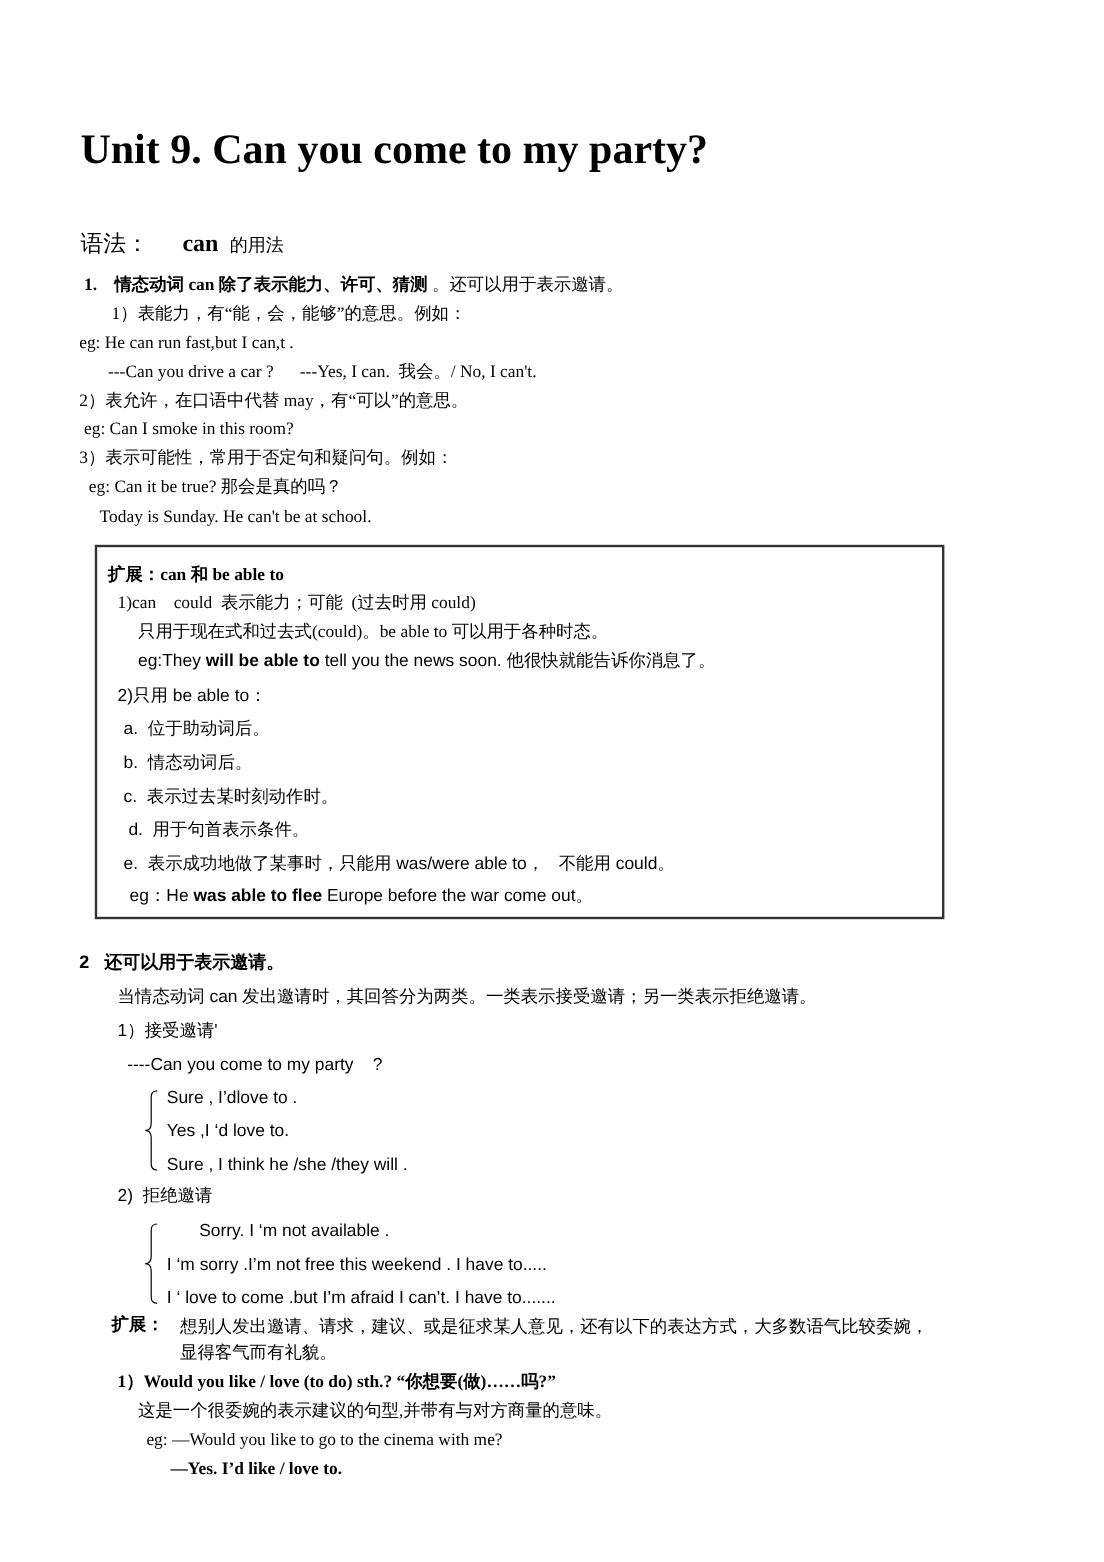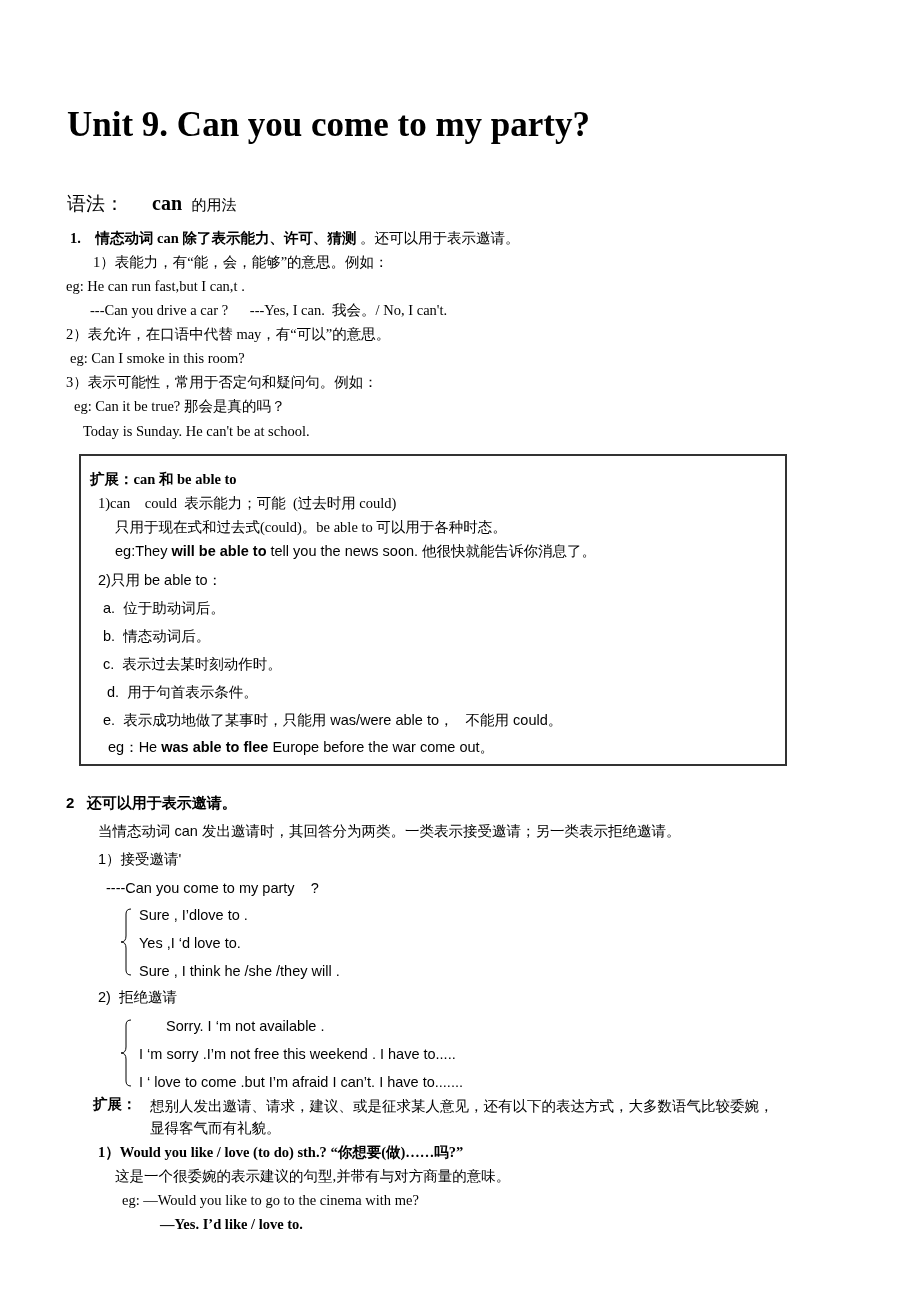--- a/index.html
+++ b/index.html
@@ -82,13 +82,13 @@
 <div class="abs sans line" style="left:139px; top:1044px;">I ‘m sorry .I’m not free this weekend . I have to.....</div>
 <div class="abs sans line" style="left:139px; top:1072px;">I ‘ love to come .but I’m afraid I can’t. I have to.......</div>
 
 <div class="abs sans line b" style="left:93px; top:1094px;">扩展：</div>
 <div class="abs serif line" style="left:150px; top:1096px;">想别人发出邀请、请求，建议、或是征求某人意见，还有以下的表达方式，大多数语气比较委婉，</div>
 <div class="abs serif line" style="left:150px; top:1118px;">显得客气而有礼貌。</div>
 
 <div class="abs serif line b" style="left:98px; top:1142px;">1）Would you like / love (to do) sth.? “你想要(做)……吗?”</div>
 <div class="abs serif line" style="left:115px; top:1166px;">这是一个很委婉的表示建议的句型,并带有与对方商量的意味。</div>
 <div class="abs serif line" style="left:122px; top:1190px;">eg:  —Would you like to go to the cinema with me?</div>
-<div class="abs serif line b" style="left:160px; top:1214px;">—Yes. I’d like / love to.</div>
+<div class="abs serif line b" style="left:142px; top:1214px;">—Yes. I’d like / love to.</div>
 
 </body></html>

